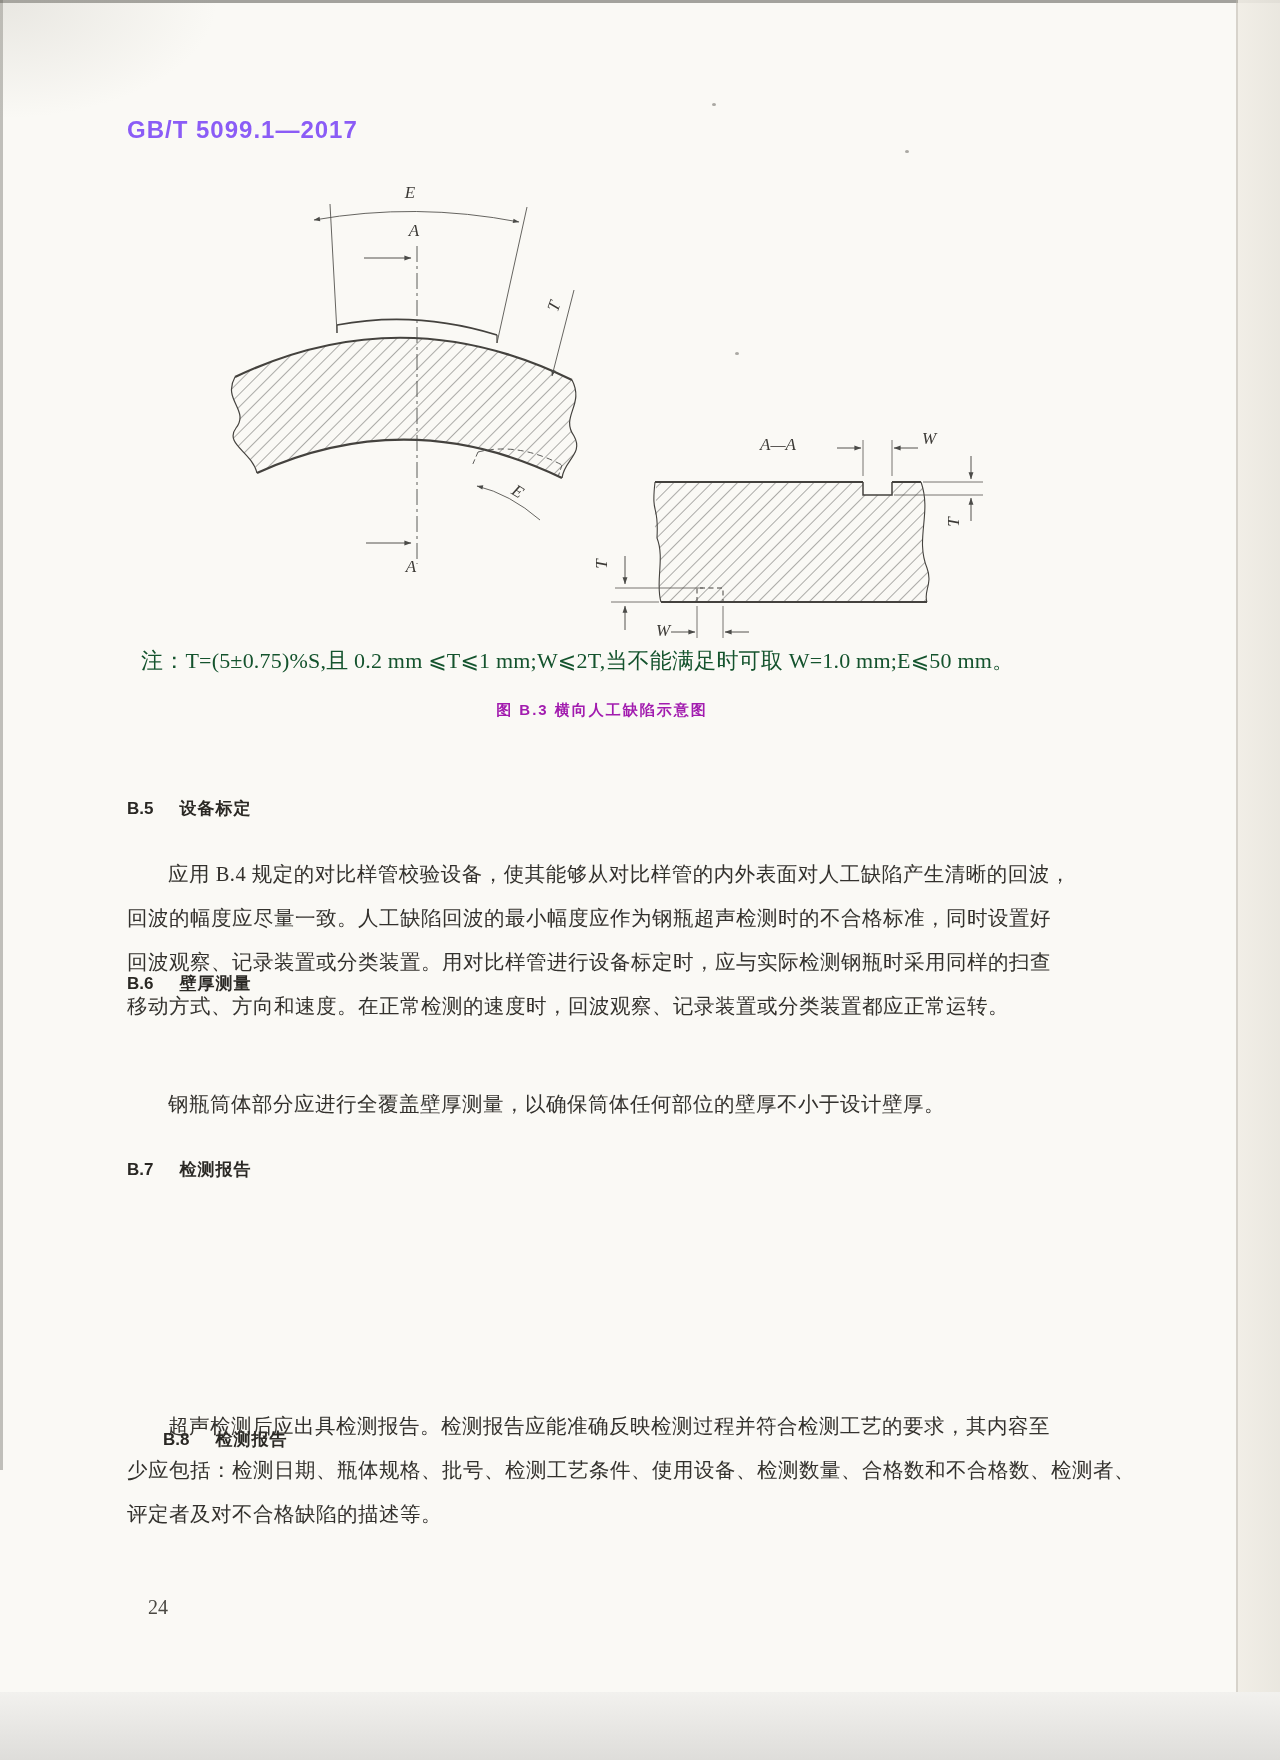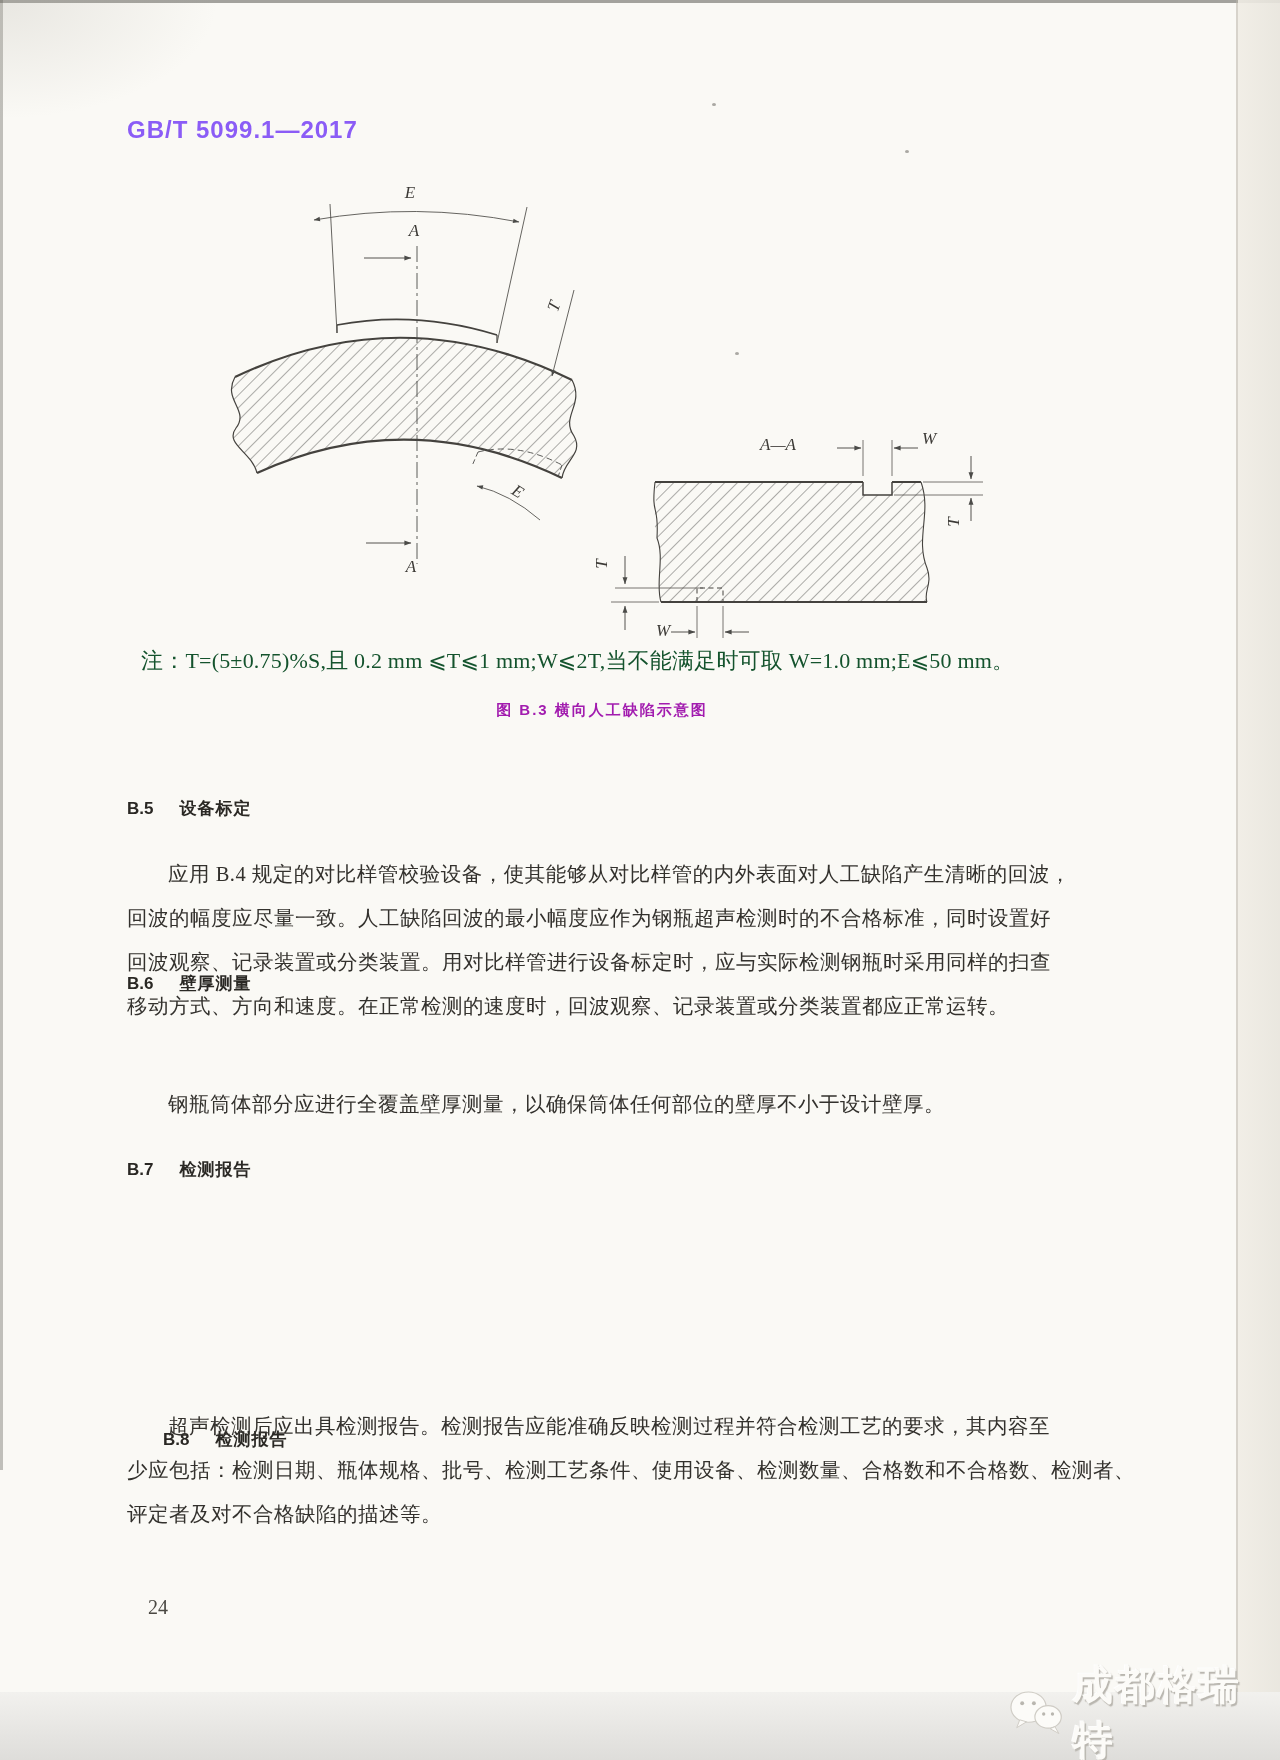--- a/index.html
+++ b/index.html
@@ -159,27 +159,14 @@
 
   <div class="abs sec-h" style="top:1428px;margin-left:36px;">
     <span class="no">B.8</span><span>检测报告</span>
   </div>
   <div class="abs sec-p" style="top:1404px;">超声检测后应出具检测报告。检测报告应能准确反映检测过程并符合检测工艺的要求，其内容至
 少应包括：检测日期、瓶体规格、批号、检测工艺条件、使用设备、检测数量、合格数和不合格数、检测者、
 评定者及对不合格缺陷的描述等。</div>
 
   <div class="abs page-number">24</div>
 
-  <div class="abs watermark">
-    <svg width="58" height="50" viewBox="0 0 58 50">
-      <ellipse cx="21" cy="19" rx="18" ry="15.5" fill="#fcfbf8" stroke="#cfccc5" stroke-width="1.2"></ellipse>
-      <path d="M12,32 L9,40 L19,34 Z" fill="#fcfbf8" stroke="#cfccc5" stroke-width="1"></path>
-      <circle cx="14.5" cy="15" r="2" fill="#b9b6af"></circle>
-      <circle cx="26.5" cy="15" r="2" fill="#b9b6af"></circle>
-      <ellipse cx="41" cy="29" rx="13.5" ry="11.5" fill="#fcfbf8" stroke="#cfccc5" stroke-width="1.2"></ellipse>
-      <path d="M48,39 L52,46 L43,41 Z" fill="#fcfbf8" stroke="#cfccc5" stroke-width="1"></path>
-      <circle cx="36.5" cy="26" r="1.7" fill="#b9b6af"></circle>
-      <circle cx="45.5" cy="26" r="1.7" fill="#b9b6af"></circle>
-    </svg>
-    <span class="wm-text">成都格瑞特</span>
-  </div>
 
 </div>
 
 </body></html>

